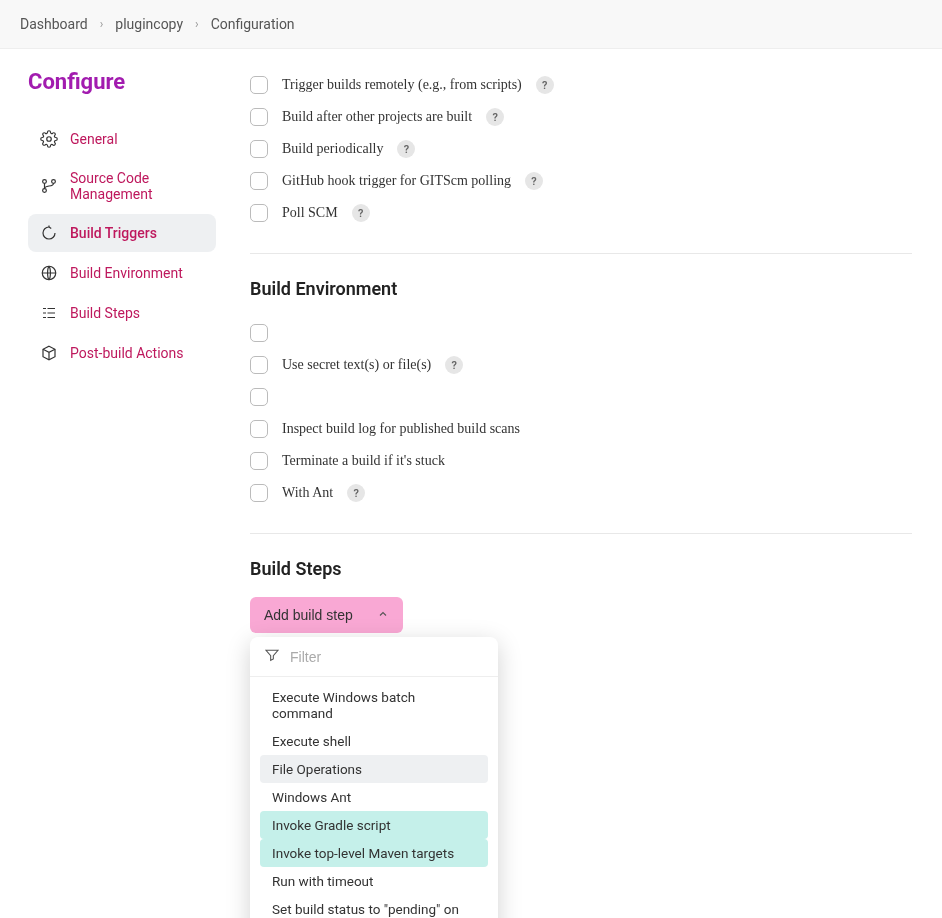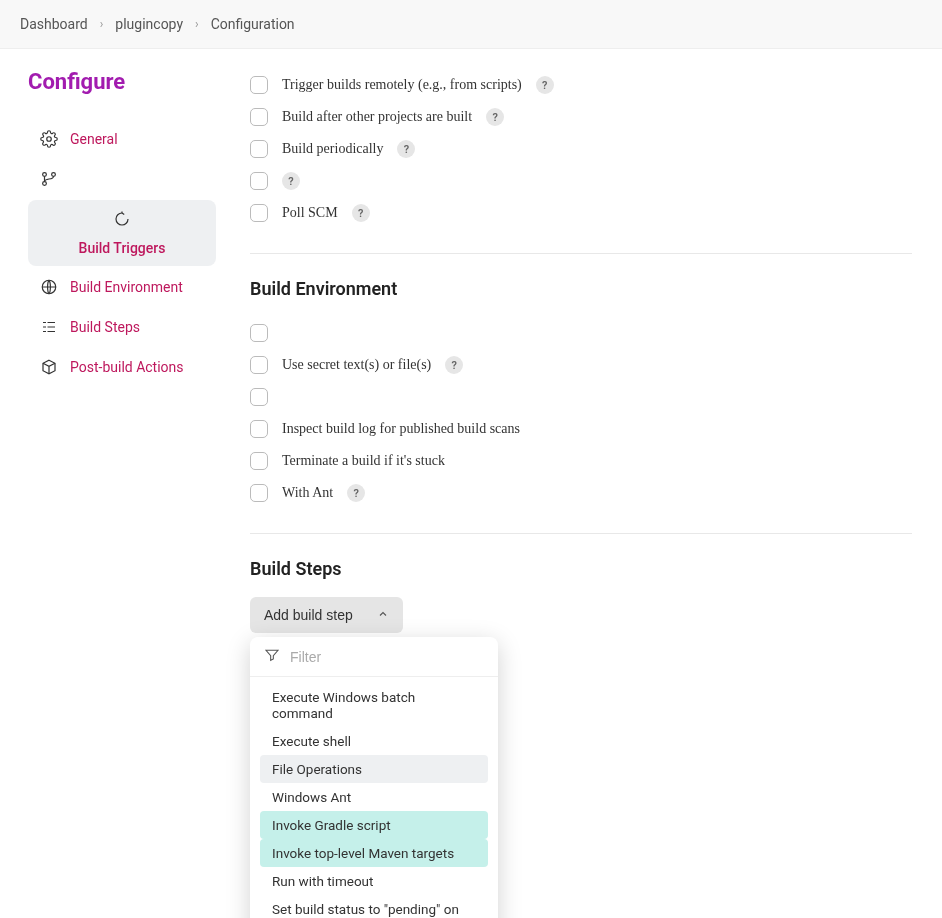--- a/index.html
+++ b/index.html
@@ -44,21 +44,20 @@
     gap: 12px;
     padding: 10px 12px;
     border-radius: 8px;
     cursor: pointer;
     color: #be185d;
     margin-bottom: 2px;
   }
   .nav-item.active {
     background: #eef0f2;
     font-weight: 500;
-    flex-direction: column;
   }
   .nav-item .ic {
     width: 18px;
     height: 18px;
     flex-shrink: 0;
     display: flex;
     align-items: center;
     justify-content: center;
   }
   .nav-item .ic svg { width: 18px; height: 18px; stroke: #333; fill: none; stroke-width: 1.6; }
@@ -104,21 +103,21 @@
     display: flex;
     align-items: center;
     justify-content: center;
     cursor: pointer;
     font-weight: 600;
   }
   .add-btn {
     display: inline-flex;
     align-items: center;
     gap: 24px;
-    background: #e5e5e5;
+    background: #f9a8d4;
     border: none;
     border-radius: 6px;
     padding: 10px 14px;
     font-size: 14px;
     color: #333;
     cursor: pointer;
   }
   .add-btn .chev { display:inline-block; }
   .dropdown {
     position: relative;
@@ -184,20 +183,21 @@
 
     <div class="nav-item">
       <span class="ic">
         <svg viewBox="0 0 24 24">
             <circle cx="6" cy="6" r="2.5"></circle>
             <circle cx="6" cy="18" r="2.5"></circle>
             <circle cx="18" cy="6" r="2.5"></circle>
             <path d="M6 8.5v7M18 8.5c0 5-12 2-12 7"></path>
           </svg>
       </span>
+      <span>Source Code Management</span>
     </div>
 
     <div class="nav-item active">
       <span class="ic">
         <svg viewBox="0 0 24 24">
             <path d="M12 4a8 8 0 1 0 8 8"></path>
             <path d="M12 4V2M12 4l3 2"></path>
           </svg>
       </span>
       <span>Build Triggers</span>
@@ -247,20 +247,21 @@
             <span class="check-label">Build after other projects are built</span>
             <span class="help">?</span>
           </div>
           <div class="check-row">
             <div class="cbox"></div>
             <span class="check-label">Build periodically</span>
             <span class="help">?</span>
           </div>
           <div class="check-row">
             <div class="cbox"></div>
+            <span class="check-label">GitHub hook trigger for GITScm polling</span>
             <span class="help">?</span>
           </div>
           <div class="check-row">
             <div class="cbox"></div>
             <span class="check-label">Poll SCM</span>
             <span class="help">?</span>
           </div>
         </div>
     </div>
 

